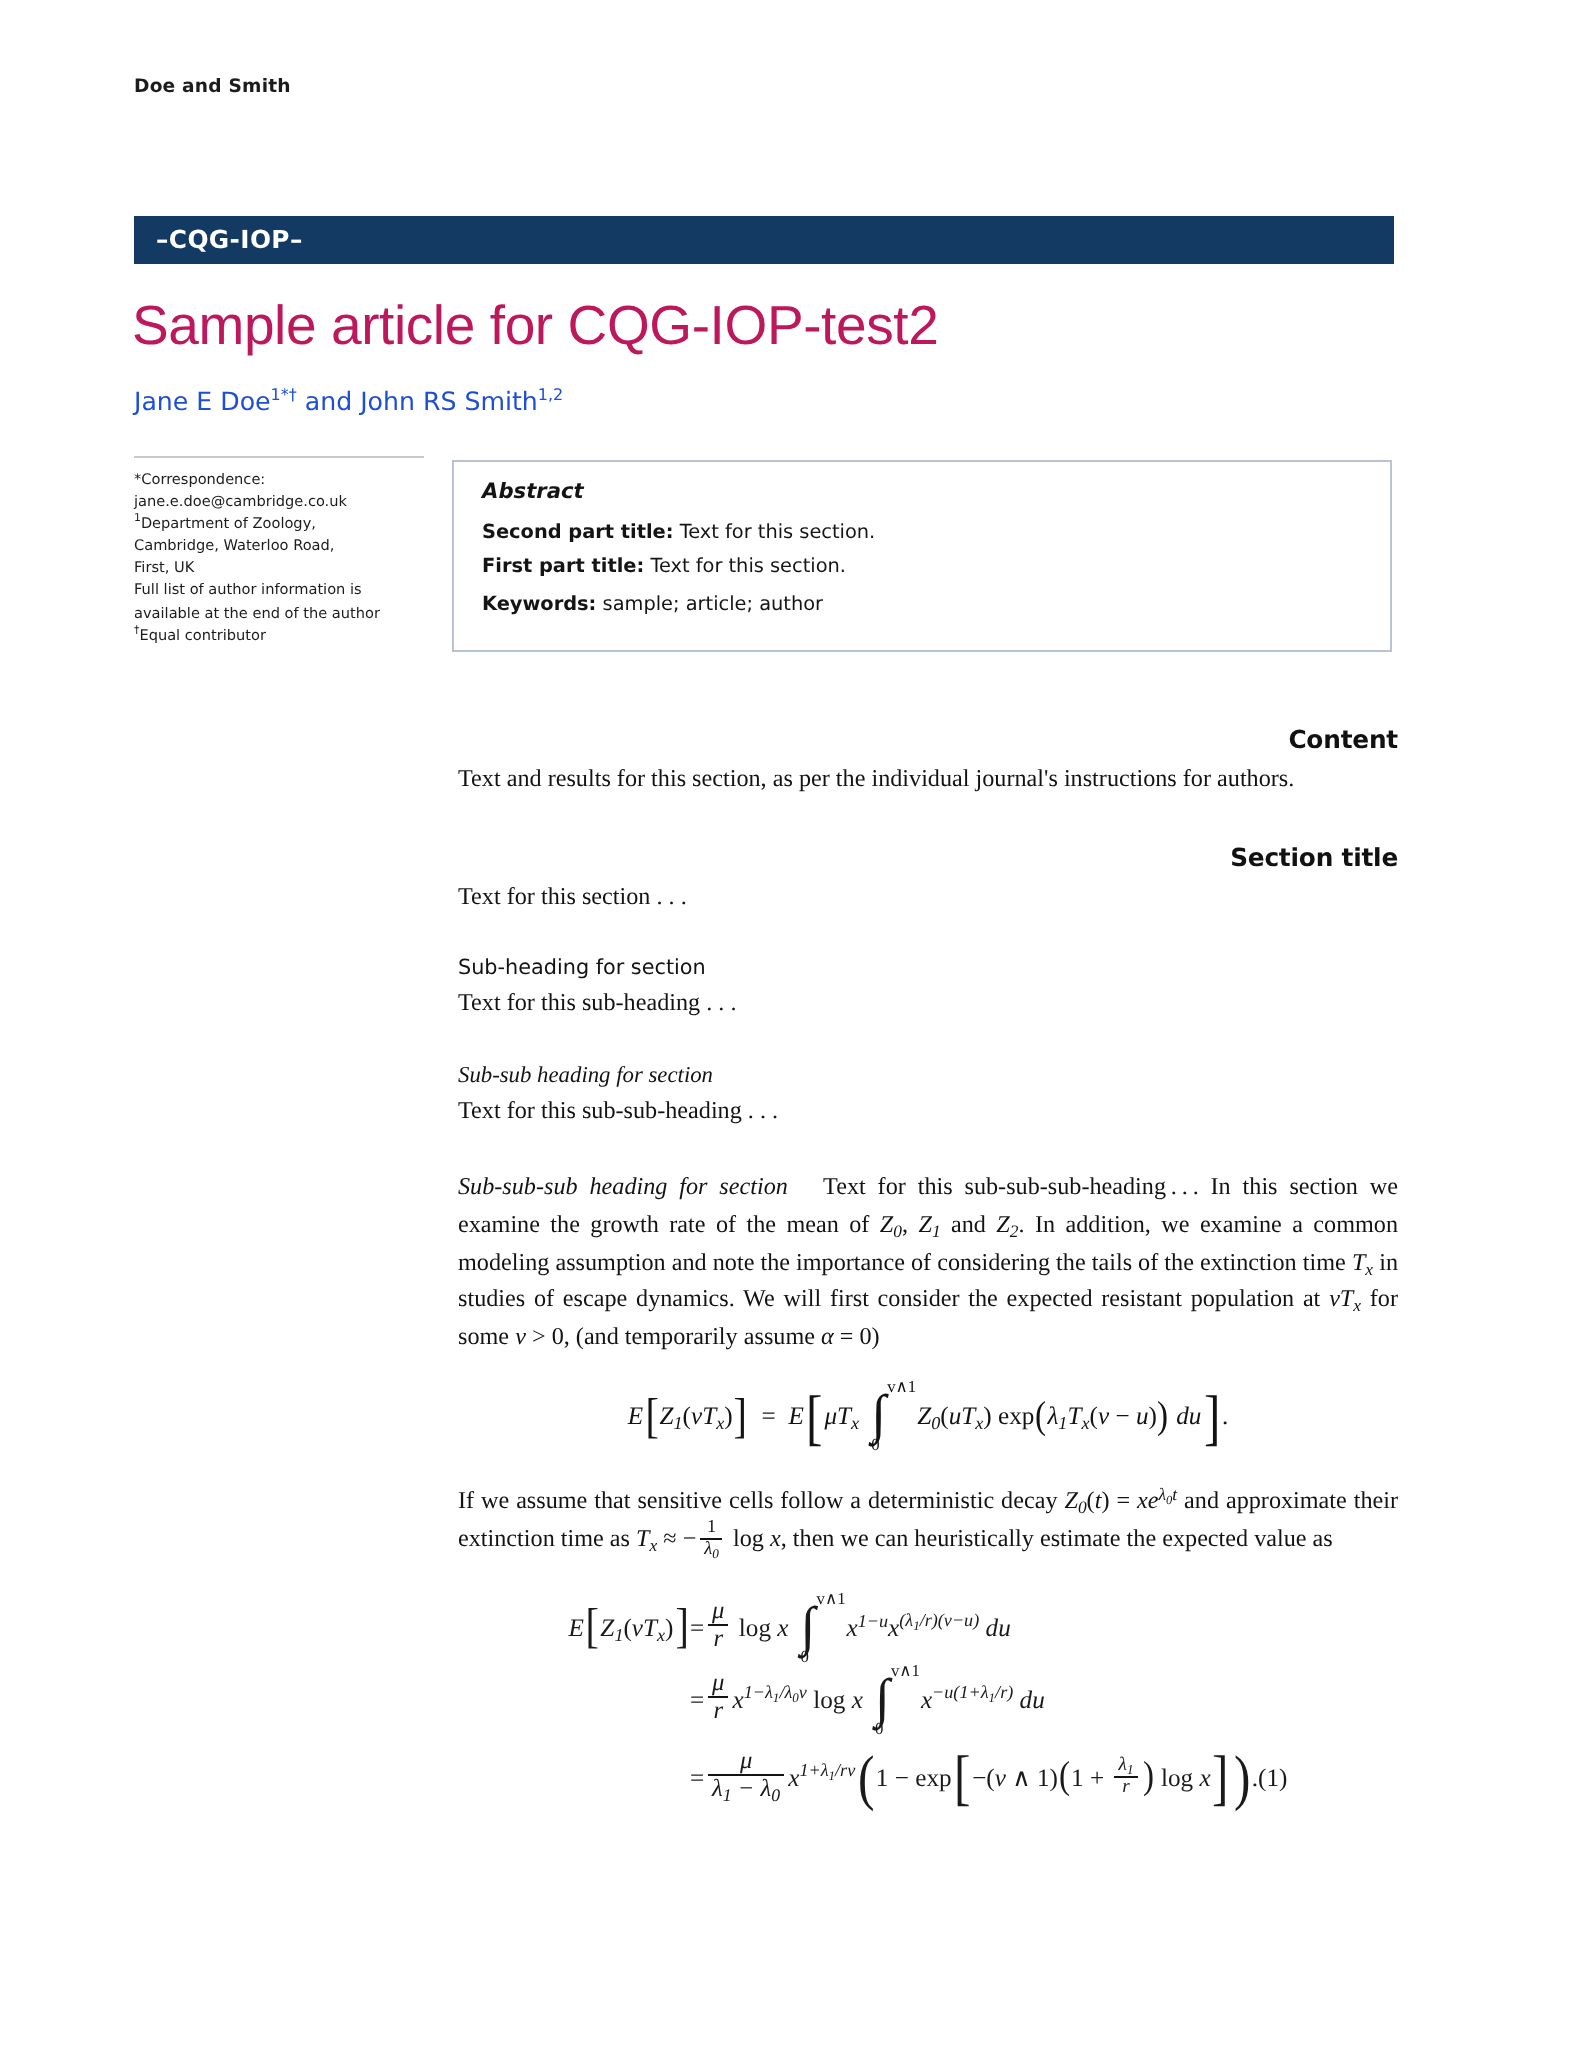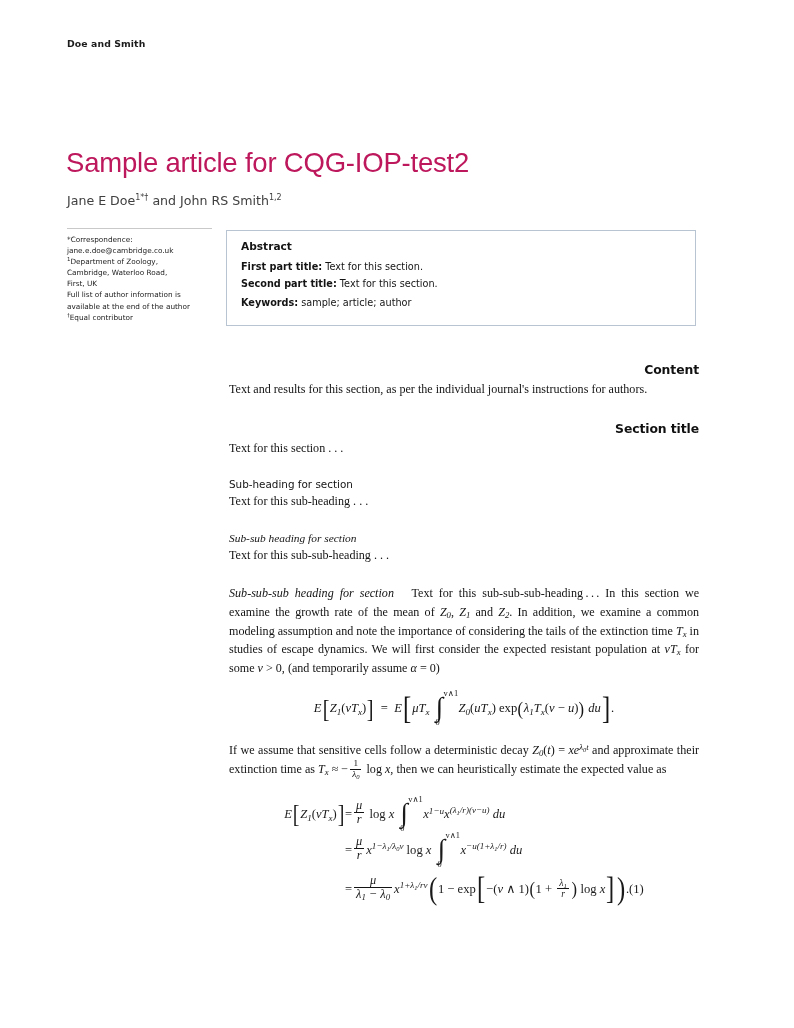--- a/index.html
+++ b/index.html
@@ -67,21 +67,21 @@
     white-space: nowrap;
   }
 
   .authors {
     position: absolute;
     left: 67px;
     top: 193px;
     font-family: "DejaVu Sans", sans-serif;
     font-size: 12.6px;
     font-weight: 400;
-    color: #404040;
+    color: #1d4ed8;
     white-space: nowrap;
   }
   .authors sup {
     font-size: 8px;
     vertical-align: super;
     line-height: 0;
   }
 
   
   .sidebar {
@@ -122,20 +122,21 @@
   }
   .abstract-inner {
     padding: 9px 14px 0 14px;
     font-family: "DejaVu Sans", sans-serif;
     color: #141414;
   }
   .abstract-heading {
     font-size: 10.6px;
     font-weight: 700;
     margin-bottom: 9px;
+    font-style: italic;
   }
   .abstract-line {
     font-size: 9.7px;
     margin-bottom: 5.5px;
     white-space: nowrap;
   }
   .abstract-line b { font-weight: 700; }
   .abstract-keywords {
     font-size: 9.7px;
     margin-top: 8px;
@@ -307,20 +308,23 @@
 
   .eq1-wrap { position: relative; margin-top: 4px; }
 </style>
 </head>
 <body>
 
 <div class="page">
 
   <div class="running-head">Doe and Smith</div>
 
+  <div class="journal-bar">
+    <div class="journal-bar-label">–CQG-IOP–</div>
+  </div>
 
   <div class="article-title">Sample article for CQG-IOP-test2</div>
 
   <div class="authors">
     <span>Jane E Doe</span><sup>1*†</sup><span> and </span><span>John RS Smith</span><sup>1,2</sup>
   </div>
 
   <div class="sidebar">
     <div class="sidebar-rule"></div>
     <div class="sidebar-block">
@@ -332,25 +336,25 @@
       <span class="sidebar-line">Full list of author information is</span>
       <span class="sidebar-line">available at the end of the author</span>
       <span class="sidebar-line"><sup>†</sup><span>Equal contributor</span></span>
     </div>
   </div>
 
   <div class="abstract-box">
     <div class="abstract-inner">
       <div class="abstract-heading">Abstract</div>
       <div class="abstract-line">
-        <b>First part title:</b>
+        <b>Second part title:</b>
         <span>Text for this section.</span>
       </div>
       <div class="abstract-line">
-        <b>Second part title:</b>
+        <b>First part title:</b>
         <span>Text for this section.</span>
       </div>
       <div class="abstract-keywords">
         <b>Keywords:</b>
         <span>sample; article; author</span>
       </div>
     </div>
   </div>
 
   <div class="column">

